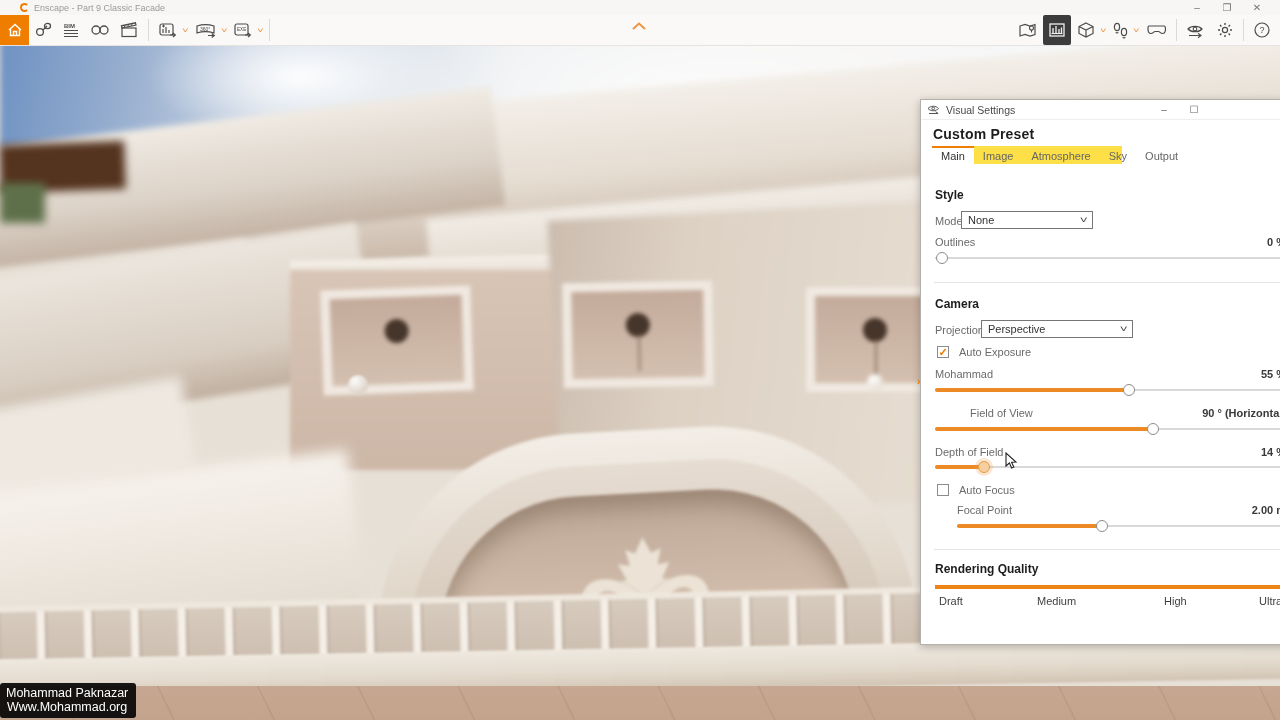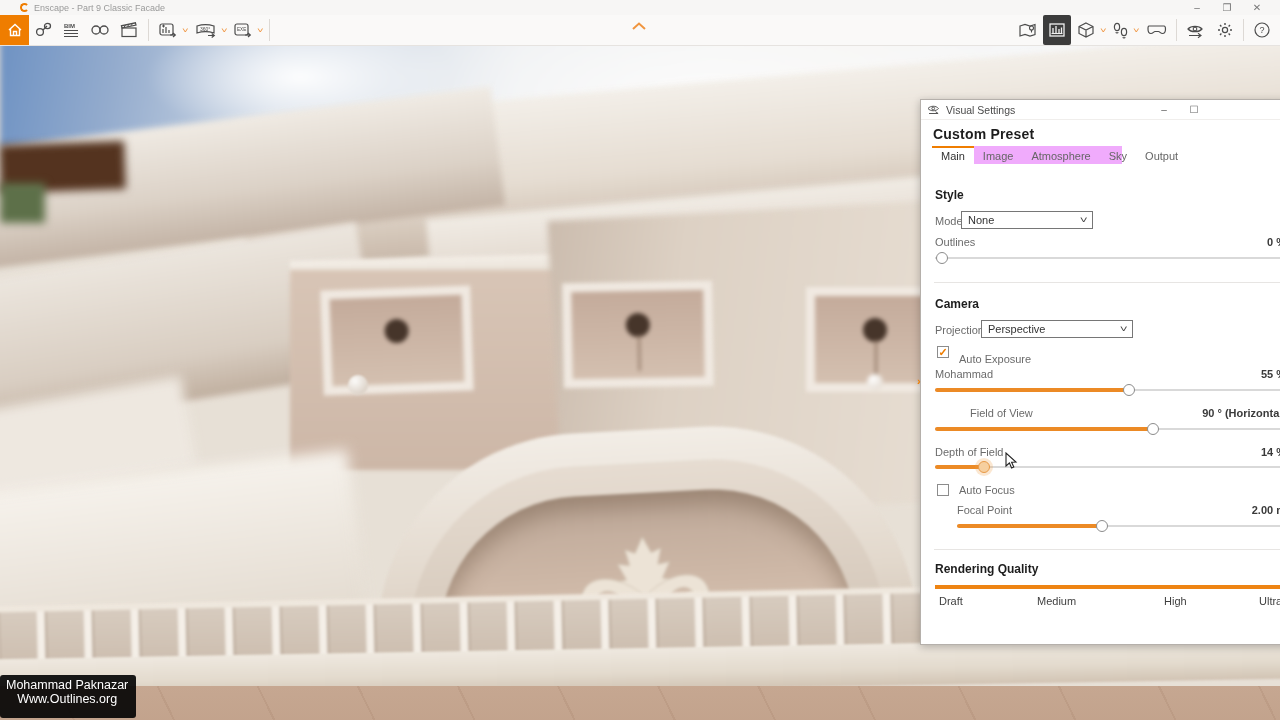--- a/index.html
+++ b/index.html
@@ -83,33 +83,33 @@
               background:linear-gradient(180deg,#efe9e0 0%,#e3dacd 60%,#d2c4b4 100%);filter:blur(1px);}
   .basetan{position:absolute;left:0;top:641px;width:1280px;height:90px;
            background:
             repeating-linear-gradient(64deg,rgba(150,112,88,.16) 0 2px,transparent 2px 90px),
             linear-gradient(180deg,#c6a791,#bd9d86);}
   .fgblur1{position:absolute;left:-70px;top:430px;width:430px;height:190px;transform:rotate(-7deg);
            background:linear-gradient(180deg,#f6f2ec,#e0d7cb);filter:blur(7px);}
   .fgblur2{position:absolute;left:-40px;top:350px;width:230px;height:90px;transform:rotate(-10deg);
            background:#eee8e0;filter:blur(6px);}
   .watermark{position:absolute;left:0;bottom:2px;background:rgba(5,5,5,.92);color:#fff;
-             padding:3px 8px 12px 6px;border-radius:3px;text-align:center;z-index:40;}
+             padding:3px 8px 4px 6px;border-radius:3px;text-align:center;z-index:40;}
   .watermark div{font-size:12.5px;line-height:14px;}
   
   .vspanel{position:absolute;left:920px;top:99px;width:380px;height:546px;background:#fff;
            border:1px solid #b5b0ab;box-sizing:border-box;z-index:50;
            box-shadow:0 2px 8px rgba(0,0,0,.25);}
   .vs-titlebar{position:relative;height:19px;border-bottom:1px solid #f0eeec;display:flex;align-items:center;}
   .vs-title{font-size:10.5px;color:#4a4a4a;margin-left:5px;}
   .vs-ctl{position:absolute;top:0;height:19px;display:flex;align-items:center;color:#666;font-size:10px;}
   .vs-ctl span{width:30px;text-align:center;}
   .vs-body{position:absolute;left:0;top:19px;right:0;bottom:0;}
   .preset{position:absolute;left:12px;top:7px;font-size:14px;font-weight:700;color:#1d1d1d;letter-spacing:.2px;}
-  .tabs{position:absolute;left:11px;top:27px;width:190px;height:18px;background:#f0abfc;display:flex;}
+  .tabs{position:absolute;left:11px;top:27px;width:190px;height:18px;background:#fde047;display:flex;}
   .tab{padding:0 9px;font-size:11px;color:#666;display:flex;align-items:center;border-top:2px solid transparent;}
   .tab.active{background:#fff;color:#333;border-top:2px solid #ef7d00;}
   .sect{position:absolute;left:14px;font-size:12px;font-weight:700;color:#1d1d1d;}
   .lbl{position:absolute;font-size:11px;color:#6b6b6b;}
   .val{position:absolute;right:13px;font-size:11px;color:#3a3a3a;font-weight:700;white-space:nowrap;}
   .selectbox{position:absolute;height:18px;border:1px solid #767676;background:#fff;display:flex;
              align-items:center;font-size:11px;color:#333;padding-left:6px;box-sizing:border-box;}
   .selectbox .sel-chev{position:absolute;right:6px;color:#444;font-size:9px;transform:scaleX(1.5);}
   .slider{position:absolute;height:12px;}
   .slider .track{position:absolute;left:0;right:0;top:5px;height:2px;background:#d9d9d9;}
@@ -171,21 +171,21 @@
     </div>
 
     <div class="fgblur2"></div>
     <div class="fgblur1"></div>
     <div class="balband"></div>
     <div class="marbleband"></div>
     <div class="basetan"></div>
 
     <div class="watermark">
       <div>Mohammad Paknazar</div>
-      <div>Www.Outlines.org</div>
+      <div>Www.Mohammad.org</div>
     </div>
   </div>
 
   <div class="titlebar">
     <span class="app-logo"></span>
     <span class="app-title">Enscape - Part 9 Classic Facade</span>
     <div class="winctl" style="right:8px;">
       <span>–</span>
       <span>❐</span>
       <span>✕</span>
@@ -363,21 +363,21 @@
       <div class="sect" style="top:178px;">Camera</div>
       <div class="lbl" style="left:14px;top:205px;">Projection</div>
       <div class="selectbox" style="left:60px;top:201px;width:152px;">
         <span>Perspective</span>
         <span class="sel-chev">˅</span>
       </div>
 
       <div class="cb" style="left:16px;top:227px;">
         <span>✓</span>
       </div>
-      <div class="lbl" style="left:38px;top:227px;margin-top:7px;">Auto Exposure</div>
+      <div class="lbl" style="left:38px;top:227px;">Auto Exposure</div>
 
       <div class="lbl" style="left:14px;top:249px;">Mohammad</div>
       <div class="val" style="top:249px;">55 %</div>
       <div class="slider" style="left:14px;top:265px;width:352px;">
         <div class="track"></div>
           <div class="fill" style="width:55%;"></div>
         <div class="knob" style="left:55%;"></div>
       </div>
 
       <div class="lbl" style="left:14px;top:288px;padding-left:35px;">Field of View</div>

